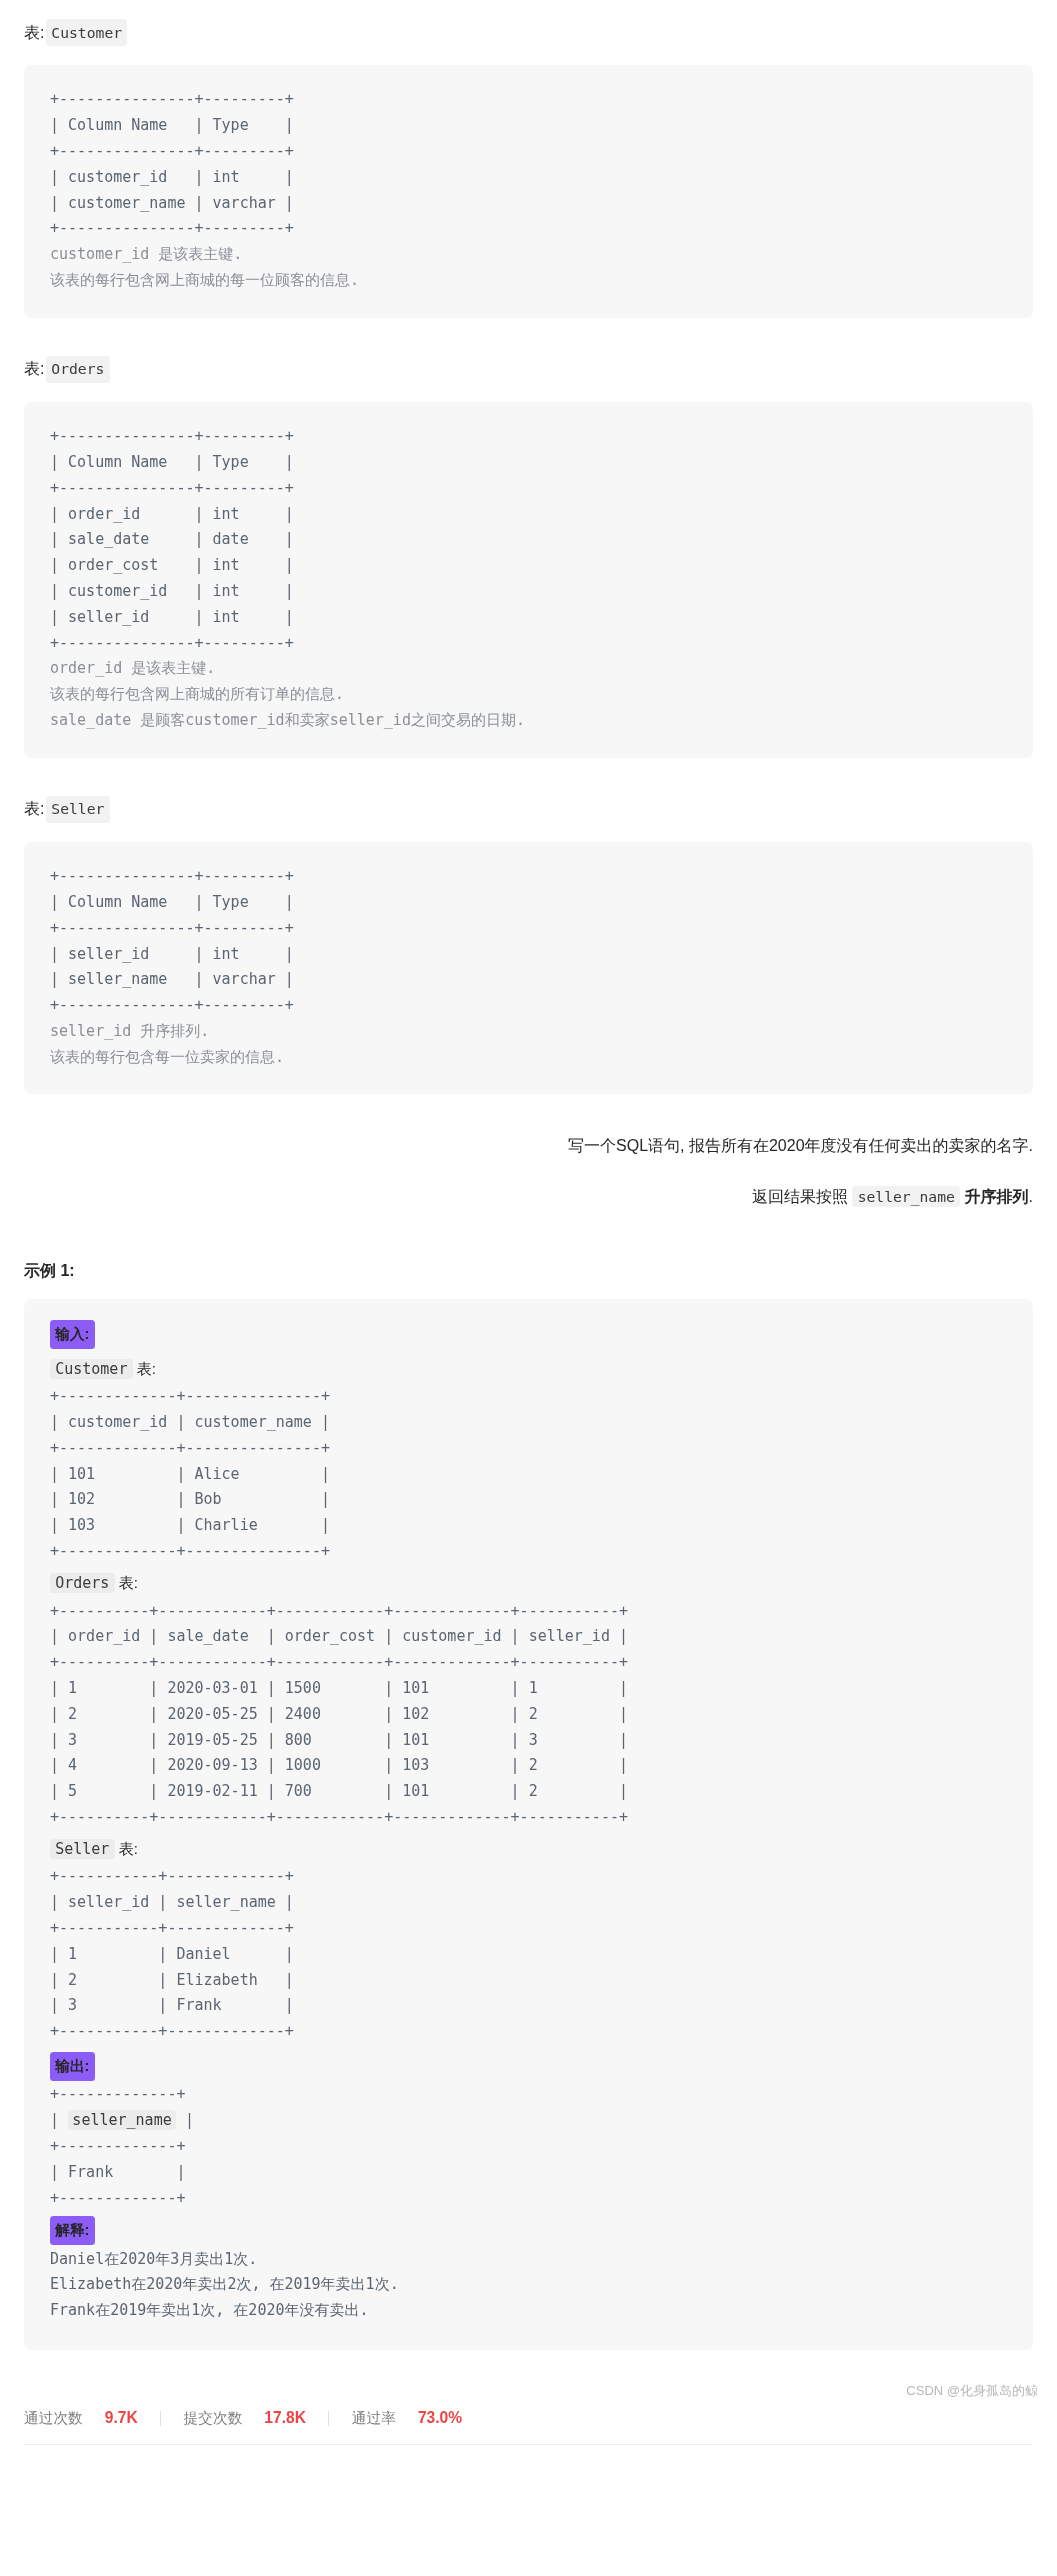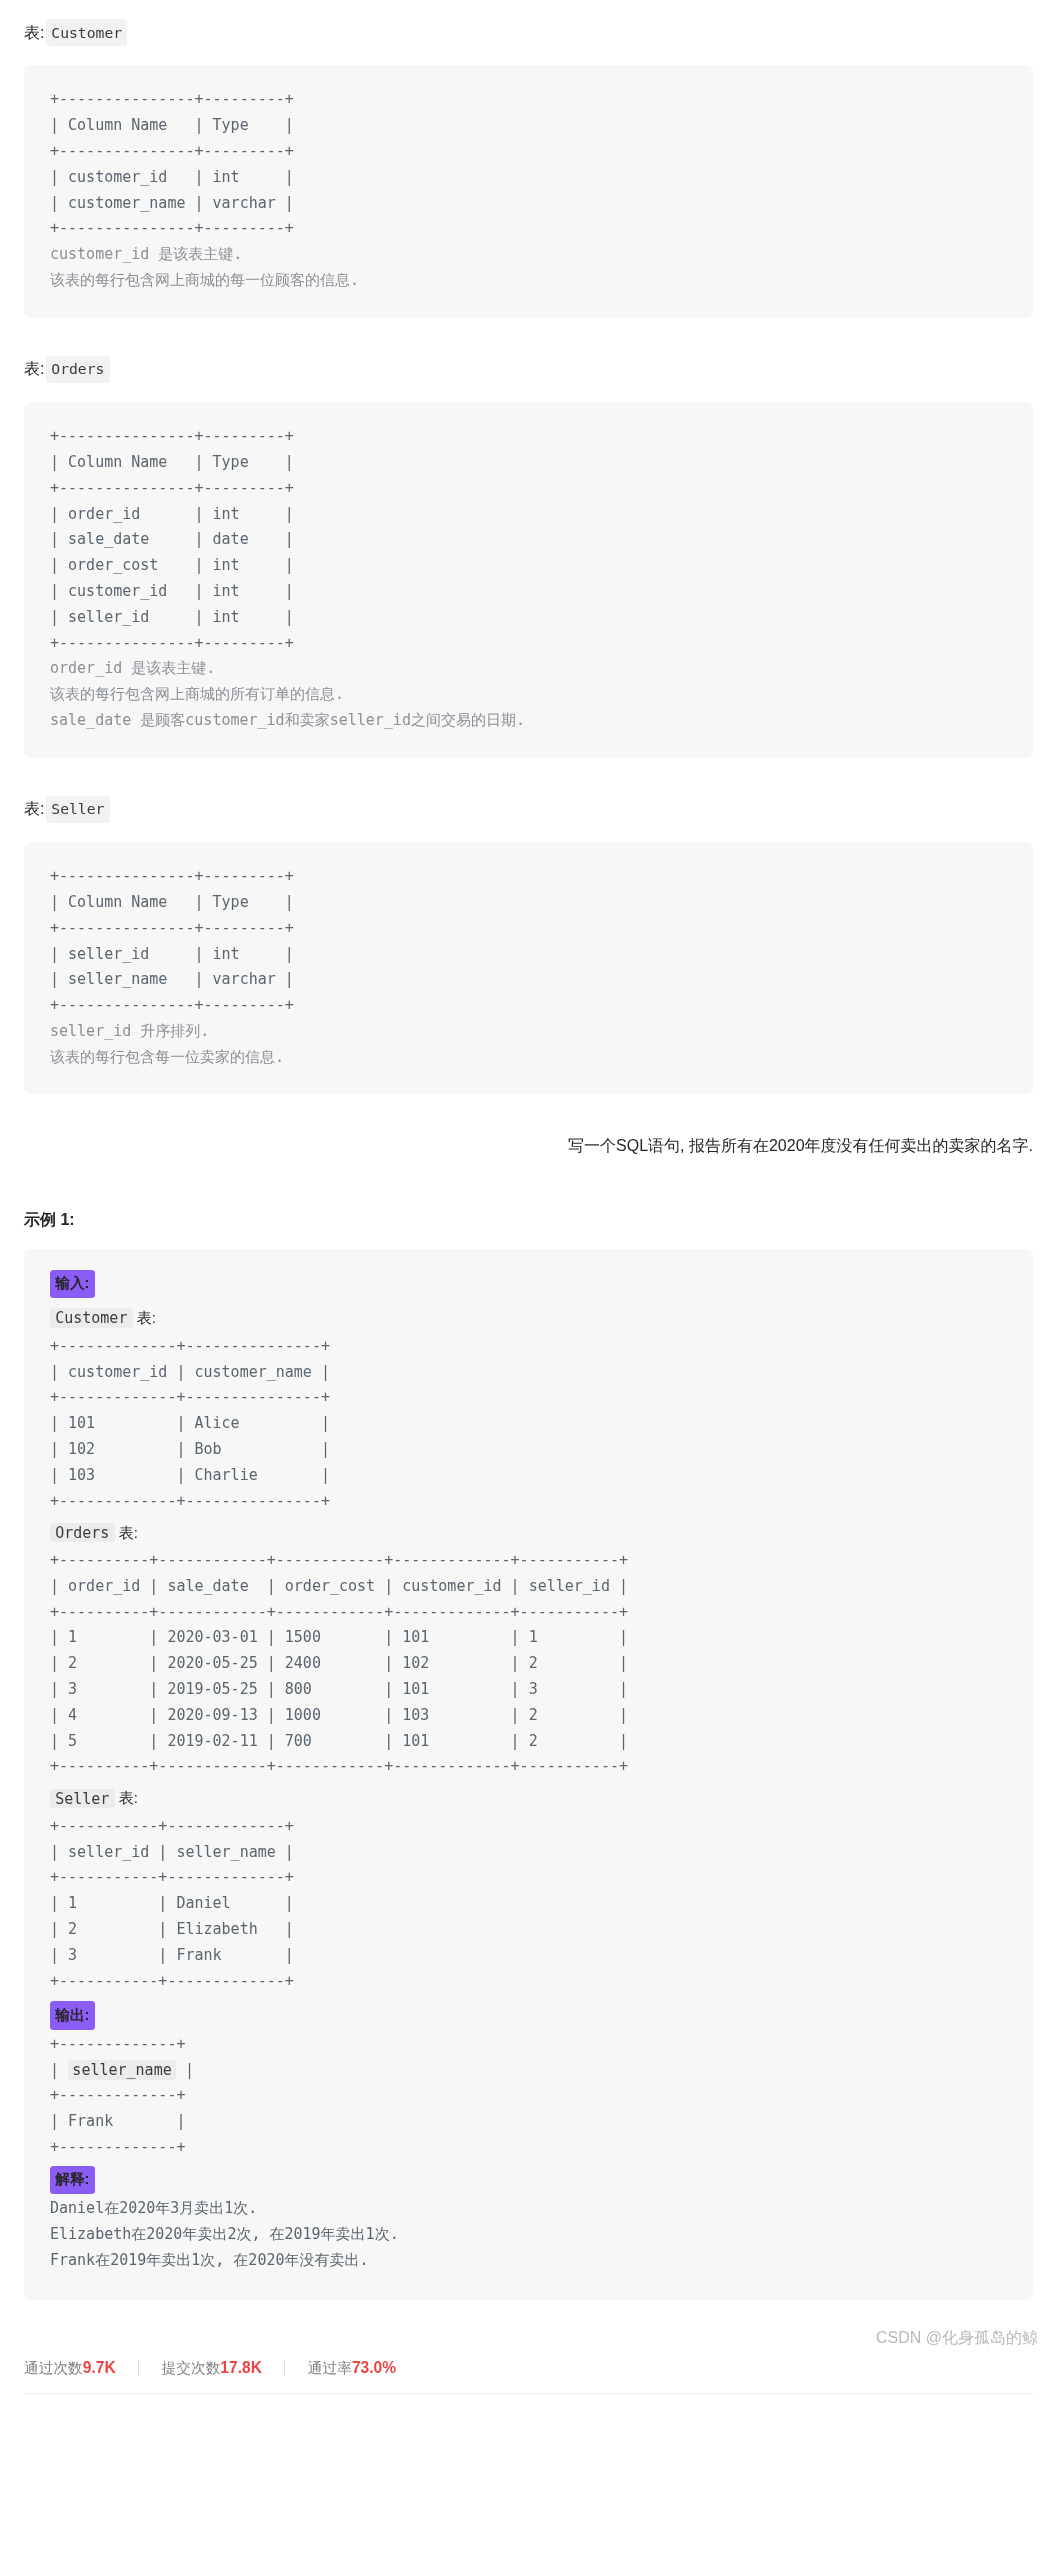--- a/index.html
+++ b/index.html
@@ -140,37 +140,37 @@
   .stats {
     display: flex;
     align-items: center;
     font-size: 14.7px;
     padding: 14px 0 15.6px 0;
     border-bottom: 0.9px solid #ededed;
   }
   .stat-item {
     display: flex;
     align-items: baseline;
-    gap: 0;
+    gap: 22px;
   }
   .stat-label { color: #808080; font-size: 14.7px; }
   .stat-value { color: #ef4444; font-weight: bold; font-size: 15.6px; }
   .stat-sep {
     width: 0.9px;
     height: 15.6px;
     background: #e0e0e0;
     margin: 0 22.5px;
     align-self: center;
   }
 
   .watermark {
     position: absolute;
     right: 19px;
     bottom: 45px;
-    font-size: 16px;
+    font-size: 13px;
     color: #b8b8b8;
     font-family: "Liberation Sans", sans-serif;
   }
 </style>
 </head>
 <body>
 
 <div class="page">
   <div class="content">
 
@@ -215,20 +215,21 @@
 | Column Name   | Type    |
 +---------------+---------+
 | seller_id     | int     |
 | seller_name   | varchar |
 +---------------+---------+</span>
 <span class="zh">seller_id 升序排列.
 该表的每行包含每一位卖家的信息.</span></pre>
 
     <p class="para first">写一个SQL语句, 报告所有在2020年度没有任何卖出的卖家的名字.</p>
 
+    <p class="para"><span>返回结果按照 </span><code class="inline">seller_name</code> <span class="bold">升序排列</span><span>.</span></p>
 
 
     <h3 class="example-title">示例 1:</h3>
 
     <div class="example-block">
       <div><span class="lbl">输入:</span></div>
 
       <div class="tbl-line"><span class="tbl-name">Customer</span><span> 表:</span></div>
       <pre class="ascii">+-------------+---------------+
 | customer_id | customer_name |

